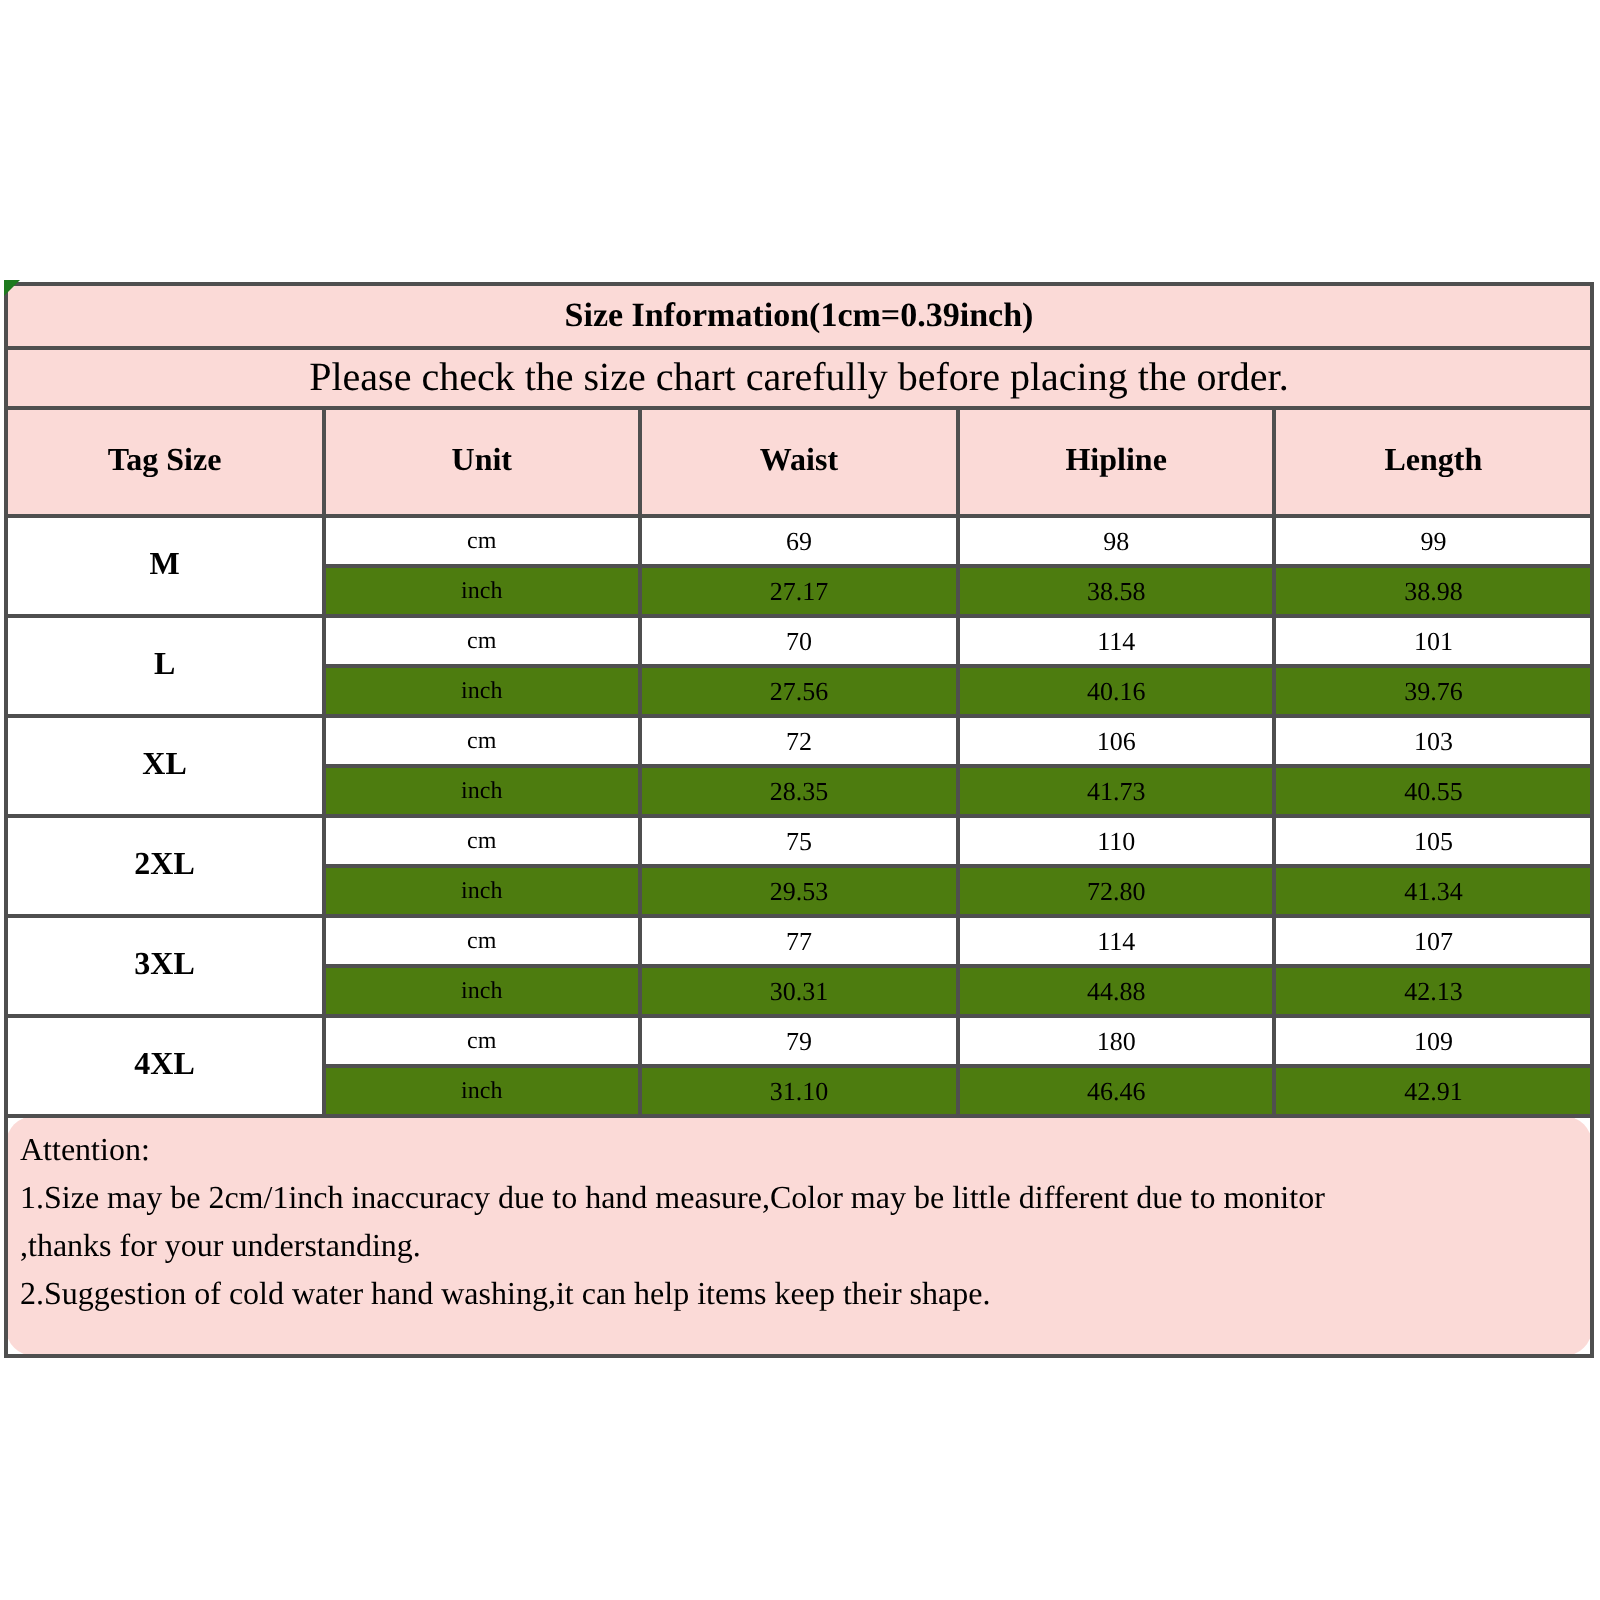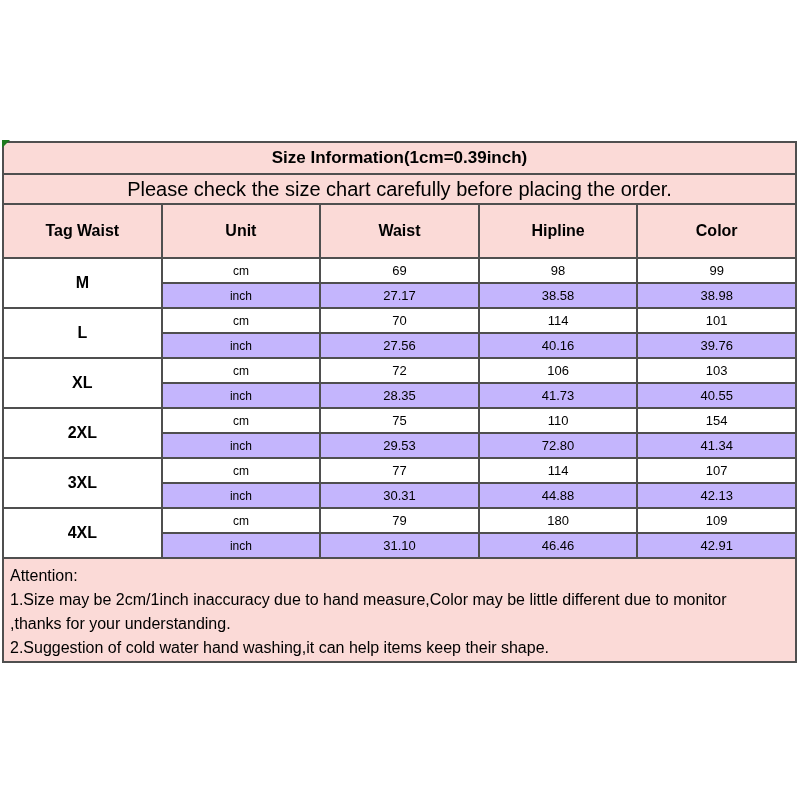--- a/index.html
+++ b/index.html
@@ -8,20 +8,21 @@
     background: #ffffff;
     font-family: "Liberation Sans", "DejaVu Sans", sans-serif;
     color: #000000;
   }
   .viewport {
     position: relative;
     width: 800px;
     height: 800px;
     background: #ffffff;
     overflow: hidden;
+    font-family: Liberation Serif, serif;
   }
   table.size-chart {
     position: absolute;
     left: 2px;
     top: 141px;
     width: 795px;
     border-collapse: collapse;
     table-layout: fixed;
     border: 2px solid #4f4f4f;
   }
@@ -45,40 +46,41 @@
     font-size: 20px;
   }
   tr.header-row th {
     height: 52px;
     background: #fbdad7;
     font-weight: bold;
     font-size: 16px;
   }
   tr.cm-row td, tr.inch-row td { height: 23px; }
   tr.cm-row td { background: #ffffff; }
-  tr.inch-row td { background: #c4b5fd; }
+  tr.inch-row td { background: #4d7c0f; }
   
   tr.inch-row td { border-top-width: 1px; }
   td.size-cell {
     background: #ffffff !important;
     font-weight: bold;
     font-size: 16px;
     border-top-width: 2px !important;
     border-bottom-width: 2px !important;
   }
   td.unit-cell { font-size: 12px; }
   td.value-cell { font-size: 13px; }
   tr.attention-row td {
     background: #fbdad7;
     text-align: left;
     vertical-align: top;
-    padding: 5px 6px 0 6px;
+    padding: 5px 6px 16px 6px;
     height: 97px;
     font-size: 16px;
     white-space: normal;
+    border-radius: 14px;
   }
   .attention-line {
     line-height: 24px;
     white-space: nowrap;
   }
   .corner-marker {
     position: absolute;
     left: 2px;
     top: 140px;
     width: 0;
@@ -106,25 +108,25 @@
     <tbody>
         <tr class="title-row">
       <td colspan="5">Size Information(1cm=0.39inch)</td>
     </tr>
 
     <tr class="subtitle-row">
       <td colspan="5">Please check the size chart carefully before placing the order.</td>
     </tr>
 
     <tr class="header-row">
-      <th>Tag Waist</th>
+      <th>Tag Size</th>
       <th>Unit</th>
       <th>Waist</th>
       <th>Hipline</th>
-      <th>Color</th>
+      <th>Length</th>
     </tr>
 
     <tr class="cm-row">
       <td rowspan="2" class="size-cell">M</td>
       <td class="unit-cell">cm</td>
       <td class="value-cell">69</td>
       <td class="value-cell">98</td>
       <td class="value-cell">99</td>
     </tr>
     <tr class="inch-row">
@@ -160,21 +162,21 @@
       <td class="value-cell">28.35</td>
       <td class="value-cell">41.73</td>
       <td class="value-cell">40.55</td>
     </tr>
 
     <tr class="cm-row">
       <td rowspan="2" class="size-cell">2XL</td>
       <td class="unit-cell">cm</td>
       <td class="value-cell">75</td>
       <td class="value-cell">110</td>
-      <td class="value-cell">154</td>
+      <td class="value-cell">105</td>
     </tr>
     <tr class="inch-row">
       <td class="unit-cell">inch</td>
       <td class="value-cell">29.53</td>
       <td class="value-cell">72.80</td>
       <td class="value-cell">41.34</td>
     </tr>
 
     <tr class="cm-row">
       <td rowspan="2" class="size-cell">3XL</td>

